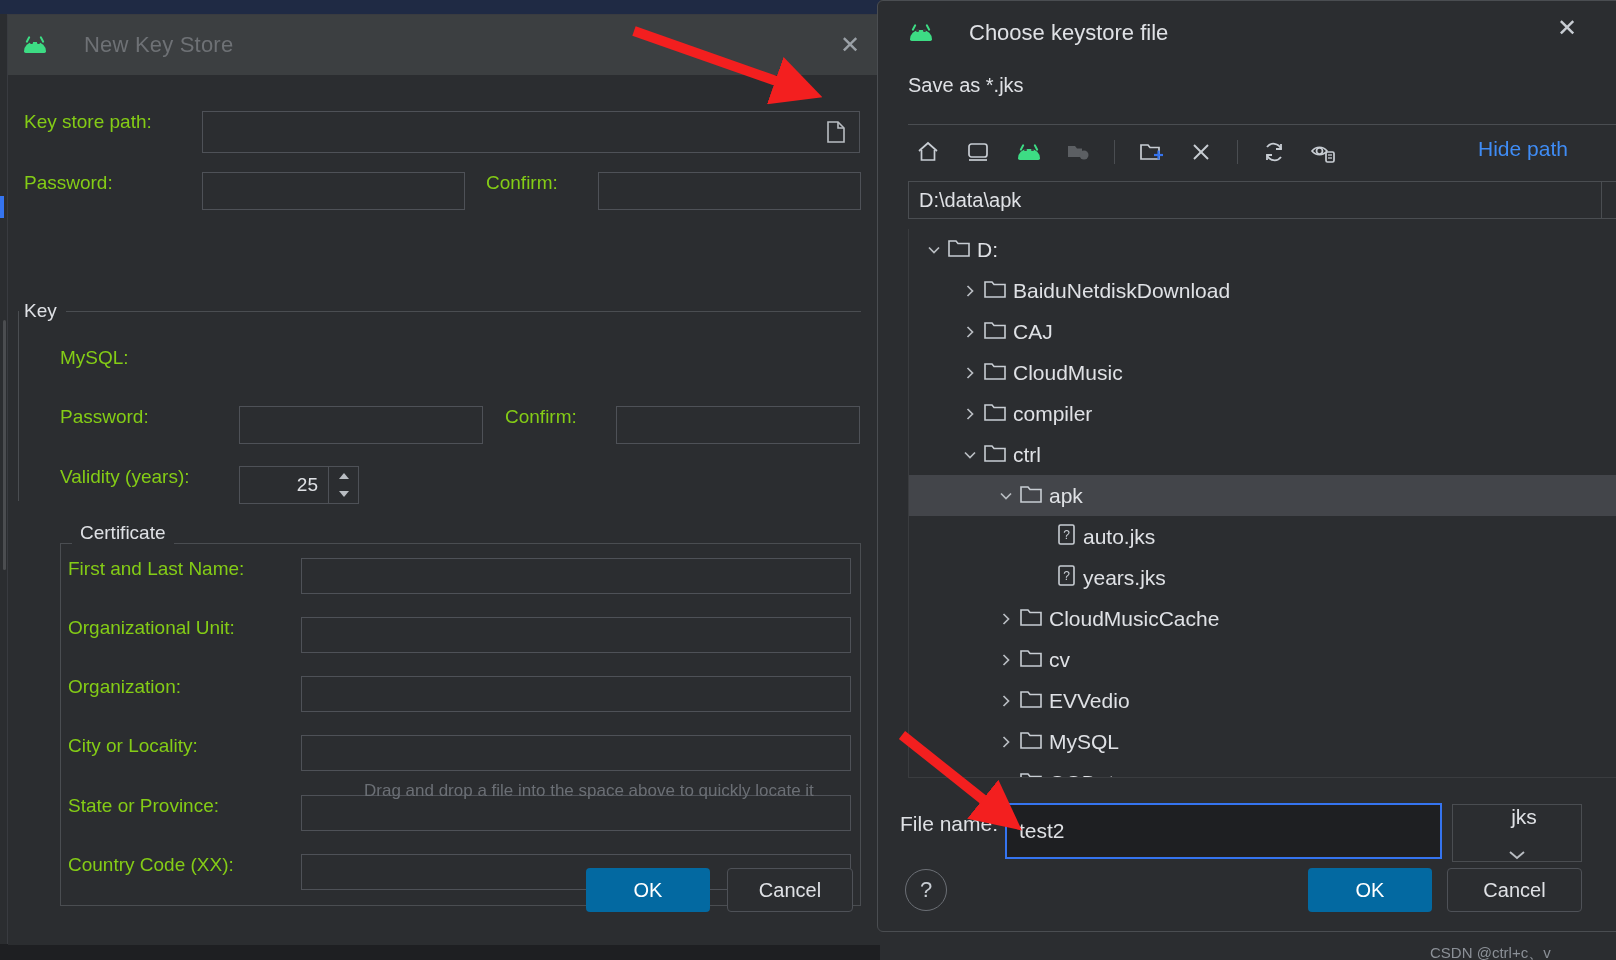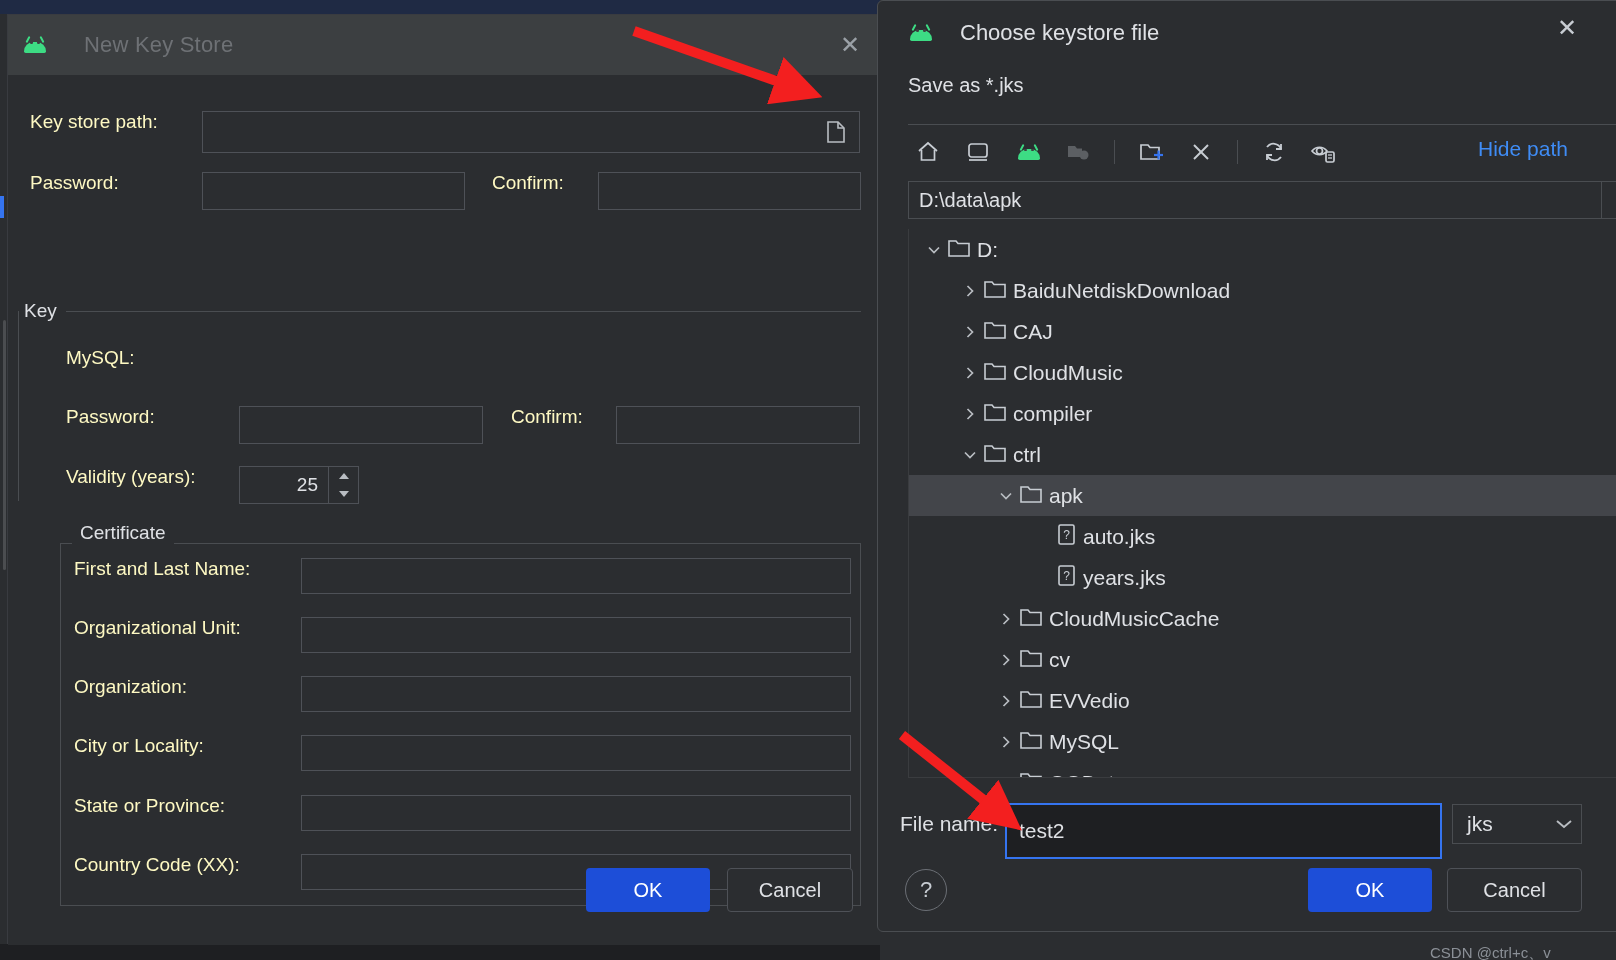--- a/index.html
+++ b/index.html
@@ -46,21 +46,21 @@
   }
   .dlg-left-close {
     position:absolute; right:14px; top:50%; transform:translateY(-50%);
     width:34px; height:34px; display:flex; align-items:center; justify-content:center;
     color:#9aa0a6; font-size:24px; line-height:1; cursor:pointer;
   }
 
   .dlg-left-body { position:absolute; left:0; top:60px; width:873px; height:870px; background:#2b2d30; }
 
   .lrow { position:absolute; display:flex; align-items:center; }
-  .llabel { color:#fef9c3; font-size:19px; white-space:nowrap;margin-left:6px; }
+  .llabel { color:#84cc16; font-size:19px; white-space:nowrap; }
   .lfield {
     background:#2b2d30; border:1px solid #4e5157; height:38px;
     color:#dfe1e5; font-size:19px; display:flex; align-items:center; padding:0 10px;
   }
 
   
   .r-ksp { left:16px; top:36px; }
   .r-ksp .llabel { width:176px; }
   .ksp-field { position:absolute; left:194px; top:36px; width:658px; height:42px;
     border:1px solid #4e5157; background:#2b2d30; }
@@ -102,32 +102,32 @@
   .cert-legend { position:absolute; left:64px; top:447px; background:#2b2d30; padding:0 8px;
                  color:#dfe1e5; font-size:19px; z-index:2; }
   .cfrow { position:absolute; left:60px; display:flex; align-items:center; }
   .cfrow .llabel { width:232px; }
   .cfield { position:absolute; left:293px; width:550px; height:36px; border:1px solid #4e5157; }
 
   .btn {
     height:44px; display:flex; align-items:center; justify-content:center;
     font-size:20px; border-radius:4px; cursor:pointer; user-select:none;
   }
-  .btn-primary { background:#1d4ed8; color:#ffffff; }
+  .btn-primary { background:#0369a1; color:#ffffff; }
   .btn-default { background:#2b2d30; color:#dfe1e5; border:1px solid #4e5157; }
   .ok-left { position:absolute; left:586px; top:868px; width:124px; }
   .cancel-left { position:absolute; left:727px; top:868px; width:126px; }
 
   
   .dlg-right {
     position:absolute; left:877px; top:0; width:760px; height:932px;
     background:#2b2d30; border:1px solid #4a4d51; border-radius:6px;
   }
   .dr-title { position:absolute; left:30px; top:8px; height:48px; display:flex; align-items:center; }
-  .dr-title .t { margin-left:26px; color:#dfe1e5; font-size:22px; }
+  .dr-title .t { margin-left:35px; color:#dfe1e5; font-size:22px; }
   .dr-close { position:absolute; left:672px; top:10px; width:34px; height:34px;
               display:flex; align-items:center; justify-content:center; color:#c8cdd3; font-size:24px; cursor:pointer; }
   .dr-saveas { position:absolute; left:30px; top:73px; color:#dfe1e5; font-size:20px; }
   .dr-hr { position:absolute; left:30px; top:123px; width:740px; height:1px; background:#4a4d51; }
 
   .dr-toolbar { position:absolute; left:30px; top:128px; height:46px; display:flex; align-items:center; gap:10px; }
   .tb-ico { width:40px; height:40px; display:flex; align-items:center; justify-content:center; cursor:pointer; border-radius:4px; }
   .tb-sep { width:1px; height:24px; background:#4a4d51; margin:0 6px; }
   .hide-path { position:absolute; left:600px; top:136px; color:#3f8cf5; font-size:21px; white-space:nowrap; cursor:pointer; }
 
@@ -143,22 +143,22 @@
   .trow.sel { background:#43454a; }
   .twist { width:26px; display:flex; align-items:center; justify-content:center; color:#b9bdc2; flex:none; cursor:pointer; }
   .tname { color:#dfe1e5; font-size:21px; margin-left:6px; }
   .ficon { flex:none; }
 
   .drag-hint { position:absolute; left:364px; top:781px; color:#6b6f75; font-size:17px; }
   .fn-label { position:absolute; left:900px; top:812px; color:#dfe1e5; font-size:21px; }
   .fn-input { position:absolute; left:1005px; top:803px; width:437px; height:56px;
               border:2px solid #3574f0; background:#1e1f22; display:flex; align-items:center;
               padding-left:12px; color:#dfe1e5; font-size:21px; }
-  .ext-select { position:absolute; left:1452px; top:804px; width:130px; height:40px;
-                border:1px solid #4a4d51; background:#2b2d30; display:flex; align-items:center; }
+  .ext-select { position:absolute; left:1452px; top:804px; width:130px; height:58px;
+                border:1px solid #4a4d51; background:#2b2d30; display:flex; align-items:center;flex-direction:column; }
   .ext-select .v { flex:1; padding-left:14px; color:#dfe1e5; font-size:21px; }
   .ext-select .c { width:34px; display:flex; align-items:center; justify-content:center; color:#b9bdc2; }
 
   .help-btn { position:absolute; left:905px; top:869px; width:42px; height:42px; border:1px solid #6b6f75;
               border-radius:50%; display:flex; align-items:center; justify-content:center;
               color:#c8cdd3; font-size:22px; cursor:pointer; }
   .ok-right { position:absolute; left:1308px; top:868px; width:124px; }
   .cancel-right { position:absolute; left:1447px; top:868px; width:135px; }
   .watermark { position:absolute; left:1430px; top:903px; color:#8b9097; font-size:15px;margin-top:41px; }
 
@@ -526,20 +526,21 @@
           <span class="ficon"><svg width="24" height="22" viewBox="0 0 24 22">
               <path d="M2 4h7l2 2.5h11V19H2z" fill="none" stroke="#c8cdd3" stroke-width="1.6"></path>
             </svg></span>
           <span class="tname">QQData</span>
         </div>
       </div>
 
     <div style="position:absolute;left:30px;top:776px;width:740px;height:1px;background:#3a3c3f;"></div>
   </div>
 
+  <div class="drag-hint">Drag and drop a file into the space above to quickly locate it</div>
   <div class="fn-label">File name:</div>
   <div class="fn-input">test2</div>
   <div class="ext-select">
     <span class="v">jks</span>
     <span class="c">
       <svg width="18" height="12" viewBox="0 0 18 12">
           <path d="M2 3l7 6 7-6" fill="none" stroke="#b9bdc2" stroke-width="1.9"></path>
         </svg>
     </span>
   </div>

